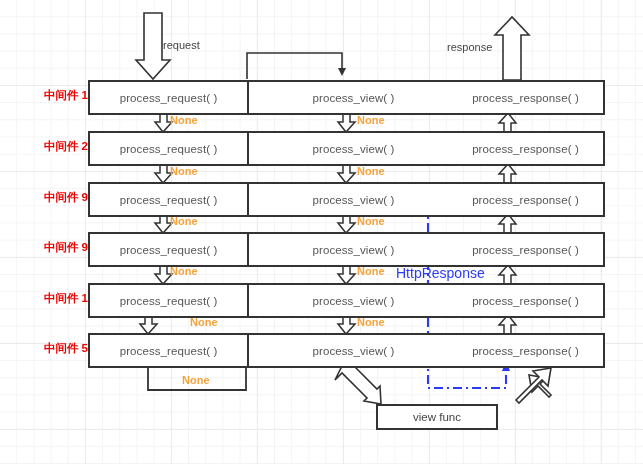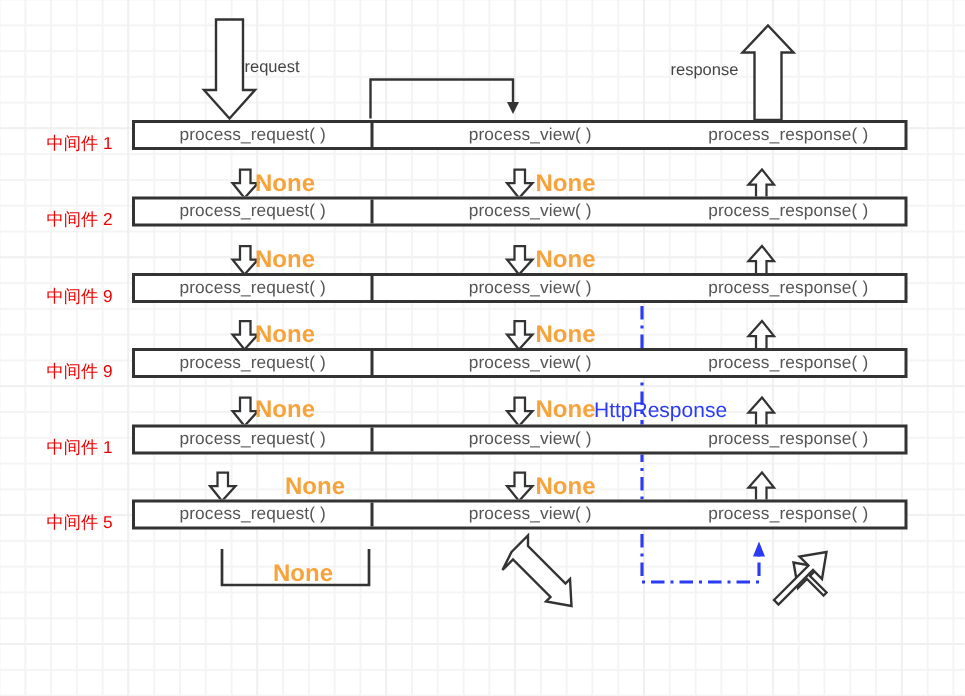--- a/index.html
+++ b/index.html
@@ -22,21 +22,21 @@
     overflow: hidden;
     font-family: "Liberation Sans", sans-serif;
     padding-left: 40px;
   }
 
   
   .mw-row {
     position: absolute;
     left: 88px;
     width: 517px;
-    height: 20px;
+    height: 35px;
     border: 2px solid #333333;
     background: #ffffff;
     box-sizing: border-box;
   }
   .mw-row .cell {
     position: absolute;
     top: 0;
     height: 100%;
     display: flex;
     align-items: center;
@@ -49,30 +49,30 @@
   .cell-req  { left: 0px;   width: 159px; border-right: 2px solid #333333; box-sizing: border-box; }
   .cell-view { left: 174px; width: 179px; }
   .cell-resp { left: 348px; width: 175px; }
 
   
   .mw-label {
     position: absolute;
     left: 18px;
     width: 70px;
     font-size: 11.5px;
-    font-weight: normal;
+    font-weight: bold;
     color: #ee0000;
-    text-align: center;
+    text-align: right;
     white-space: nowrap;
   }
 
   
   .none-lbl {
     position: absolute;
-    font-size: 16px;
+    font-size: 11px;
     color: #f7a33c;
     font-weight: bold;
     white-space: nowrap;
   }
 
   
   .http-lbl {
     position: absolute;
     font-size: 14px;
     color: #2b3bf5;
@@ -230,14 +230,17 @@
   <div class="none-lbl" style="left:170px; top:215px;">None</div>
   <div class="none-lbl" style="left:357px; top:215px;">None</div>
   <div class="none-lbl" style="left:170px; top:265px;">None</div>
   <div class="none-lbl" style="left:357px; top:265px;">None</div>
   <div class="none-lbl" style="left:190px; top:316px;">None</div>
   <div class="none-lbl" style="left:357px; top:316px;">None</div>
   <div class="none-lbl" style="left:182px; top:374px;">None</div>
 
   <div class="http-lbl" style="left:396px; top:265px;">HttpResponse</div>
 
+  <div id="view-func-box">
+    <span>view func</span>
+  </div>
 
 </div>
 
 </body></html>

